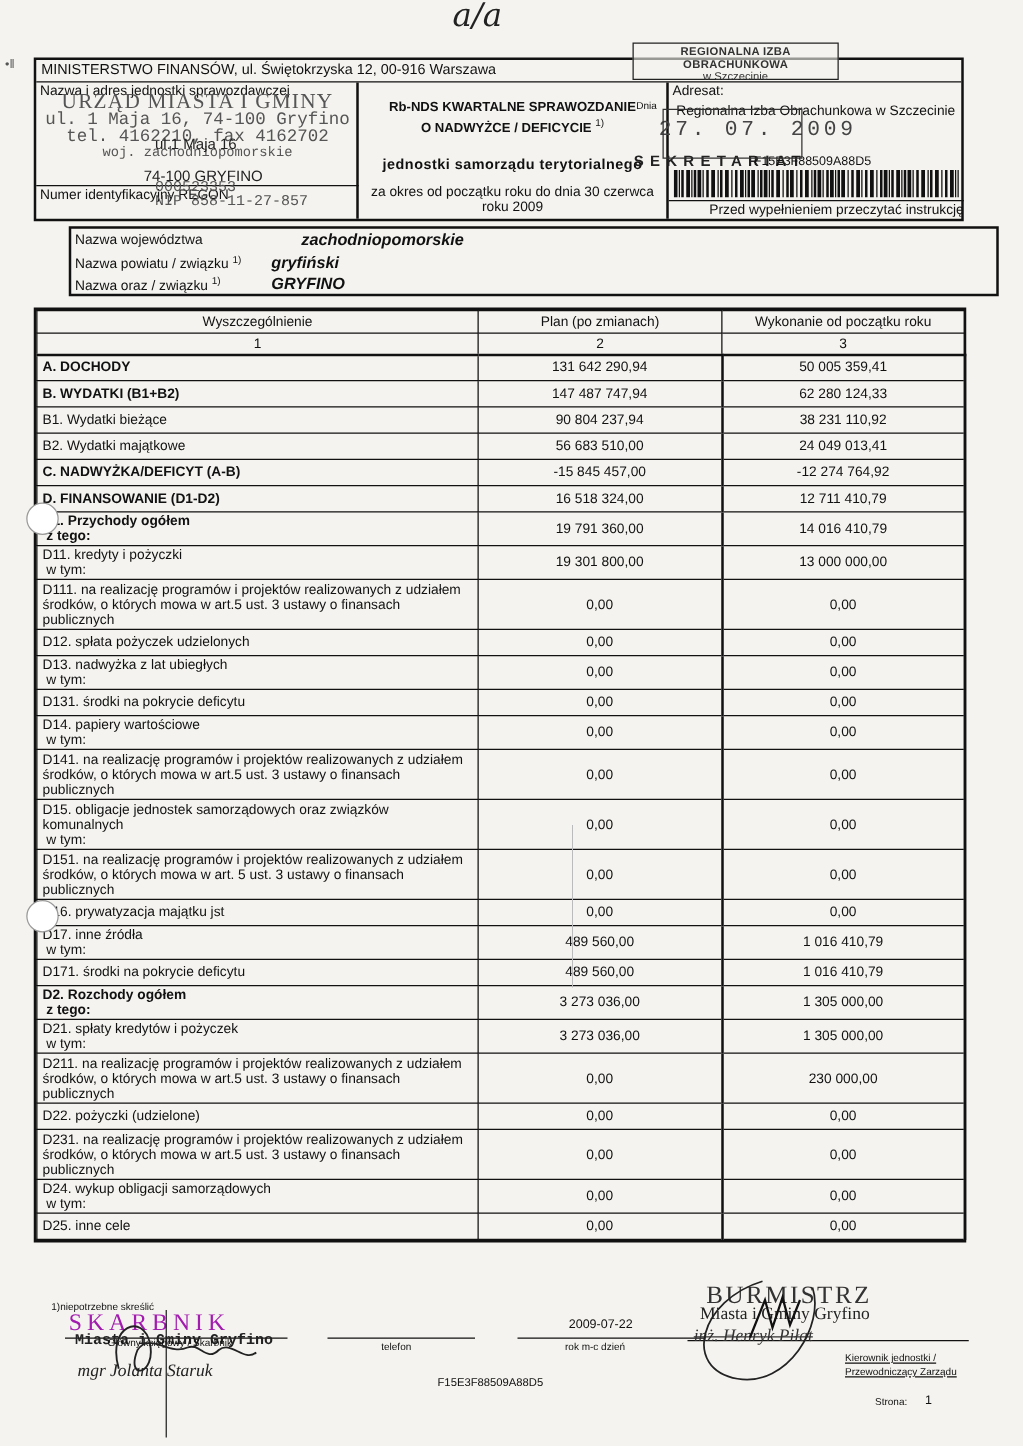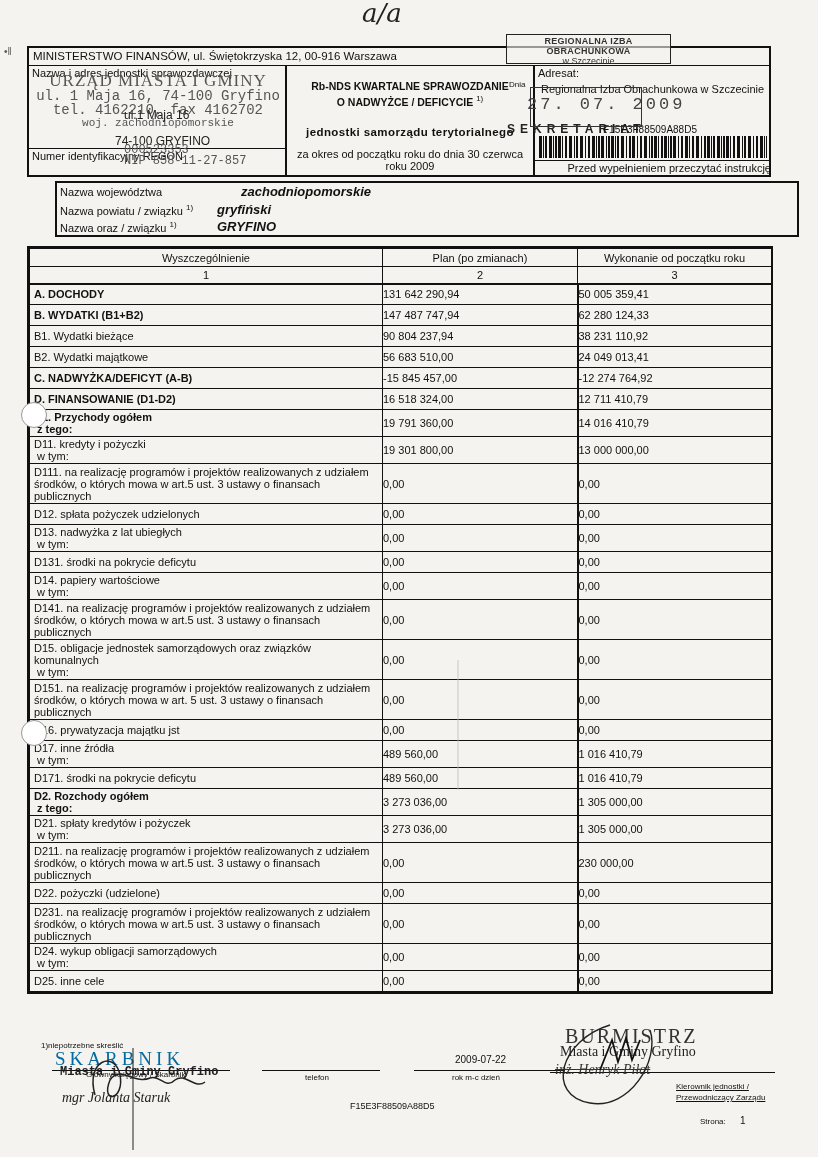--- a/index.html
+++ b/index.html
@@ -61,31 +61,31 @@
   #sym-grid > div:nth-child(6n) { border-right:none; }
   #sym-grid > div:nth-child(n+7) { border-bottom:none; }
 
   
   #main { left:27px; top:246px; width:746px; border:2px solid #111; }
   #main table { border-collapse: collapse; width: 100%; table-layout: fixed; }
   #main td, #main th { border:1px solid #111; font-weight:normal; font-size:11px; vertical-align: middle; }
   #main th { text-align:center; height:18px; }
   #main .colnum { text-align:center; height:17px; }
   #main td.desc { padding: 1px 4px; line-height: 12px; }
-  #main td.num { text-align:left; padding-right:0; font-size:11px; border-right: 2px solid #111; }
+  #main td.num { text-align:center; padding-right:0; font-size:11px; border-right: 2px solid #111; }
   #main tr.bold td.desc { font-weight:bold; }
   #main tr.h1 td { height:21px; }
   #main tr.h2 td { height:27px; }
   #main tr.h3 td { height:40px; }
   #main tr.first td { border-top: 2px solid #111; }
   .wtym { padding-left:3px; }
 
   
   #footnote { left:41px; top:1041px; font-size:8px; }
-  #skarbnik-stamp { left:55px; top:1048px; font-family:"Liberation Serif",serif; font-size:19px; letter-spacing:4px; color:#0369a1; }
+  #skarbnik-stamp { left:55px; top:1048px; font-family:"Liberation Serif",serif; font-size:19px; letter-spacing:4px; color:#a21caf; }
   #sig1-line { left:52px; top:1070px; width:178px; height:1px; background:#111; }
   #sig1-stamp2 { left:60px; top:1065px; font-family:"Liberation Mono",monospace; font-size:12px; font-weight:bold; color:#222; }
   #sig1-label { left:86px; top:1070px; font-size:8px; }
   #sig1-name { left:62px; top:1090px; font-family:"Liberation Serif",serif; font-style:italic; font-size:14px; color:#222; }
   #sig2-line { left:262px; top:1070px; width:118px; height:1px; background:#111; }
   #sig2-label { left:305px; top:1073px; font-size:8px; }
   #sig3-line { left:414px; top:1070px; width:150px; height:1px; background:#111; }
   #sig3-date { left:455px; top:1054px; font-size:10px; }
   #sig3-label { left:452px; top:1073px; font-size:8px; }
   #sig4-line { left:550px; top:1072px; width:225px; height:1px; background:#111; }

